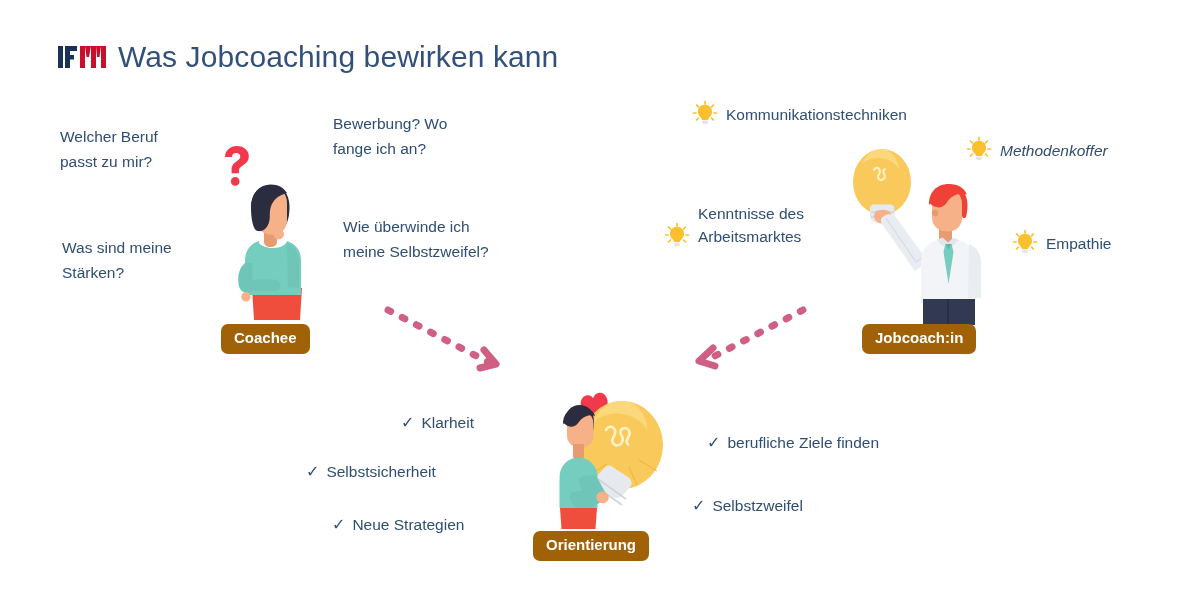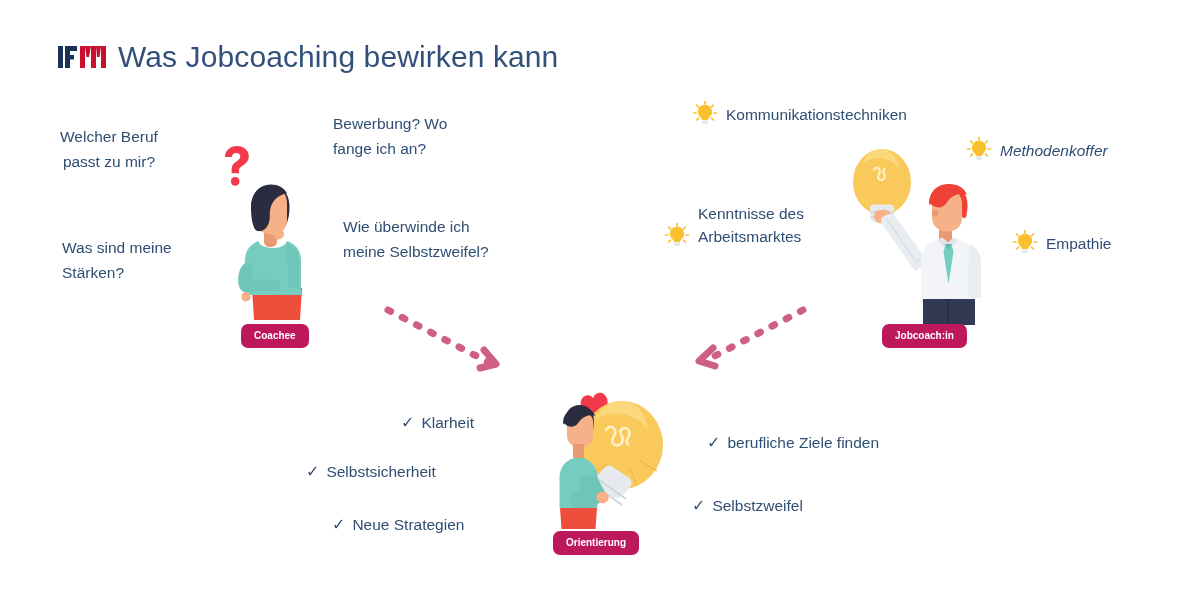--- a/index.html
+++ b/index.html
@@ -62,29 +62,28 @@
     color: #2f4e73;
   }
   .check-mark {
     font-size: 16px;
     color: #2f4e73;
     line-height: 1;
   }
 
   
   .badge {
-    background: #be185d;
+    background: #a16207;
     color: #ffffff;
-    font-size: 10px;
+    font-size: 15px;
     font-weight: bold;
     border-radius: 7px;
     padding: 6px 13px 7px 13px;
     white-space: nowrap;
     line-height: 1.1;
-    margin-left: 20px;
   }
 
   
   .art { display: block; }
 </style>
 </head>
 <body>
 
 <div id="canvas">
 
@@ -96,21 +95,21 @@
       <rect x="7" y="11" width="9" height="4.5" fill="#1b3158"></rect>
       <rect x="22" y="2" width="5" height="22" fill="#c8102e"></rect>
       <rect x="33" y="2" width="5" height="22" fill="#c8102e"></rect>
       <rect x="43" y="2" width="5" height="22" fill="#c8102e"></rect>
       <polygon points="27,2 33,2 31,13 28.5,13" fill="#c8102e"></polygon>
       <polygon points="38,2 43,2 41.5,13 39,13" fill="#c8102e"></polygon>
     </svg>
   </div>
   <div class="abs" id="page-title">Was Jobcoaching bewirken kann</div>
 
-  <div class="abs qtext" style="left:60px; top:124px;text-align:center;">Welcher Beruf
+  <div class="abs qtext" style="left:60px; top:124px;">Welcher Beruf
 passt zu mir?</div>
 
   <div class="abs qtext" style="left:62px; top:235px;">Was sind meine
 Stärken?</div>
 
   <div class="abs qtext" style="left:333px; top:111px;">Bewerbung? Wo
 fange ich an?</div>
 
   <div class="abs qtext" style="left:343px; top:214px;">Wie überwinde ich
 meine Selbstzweifel?</div>

